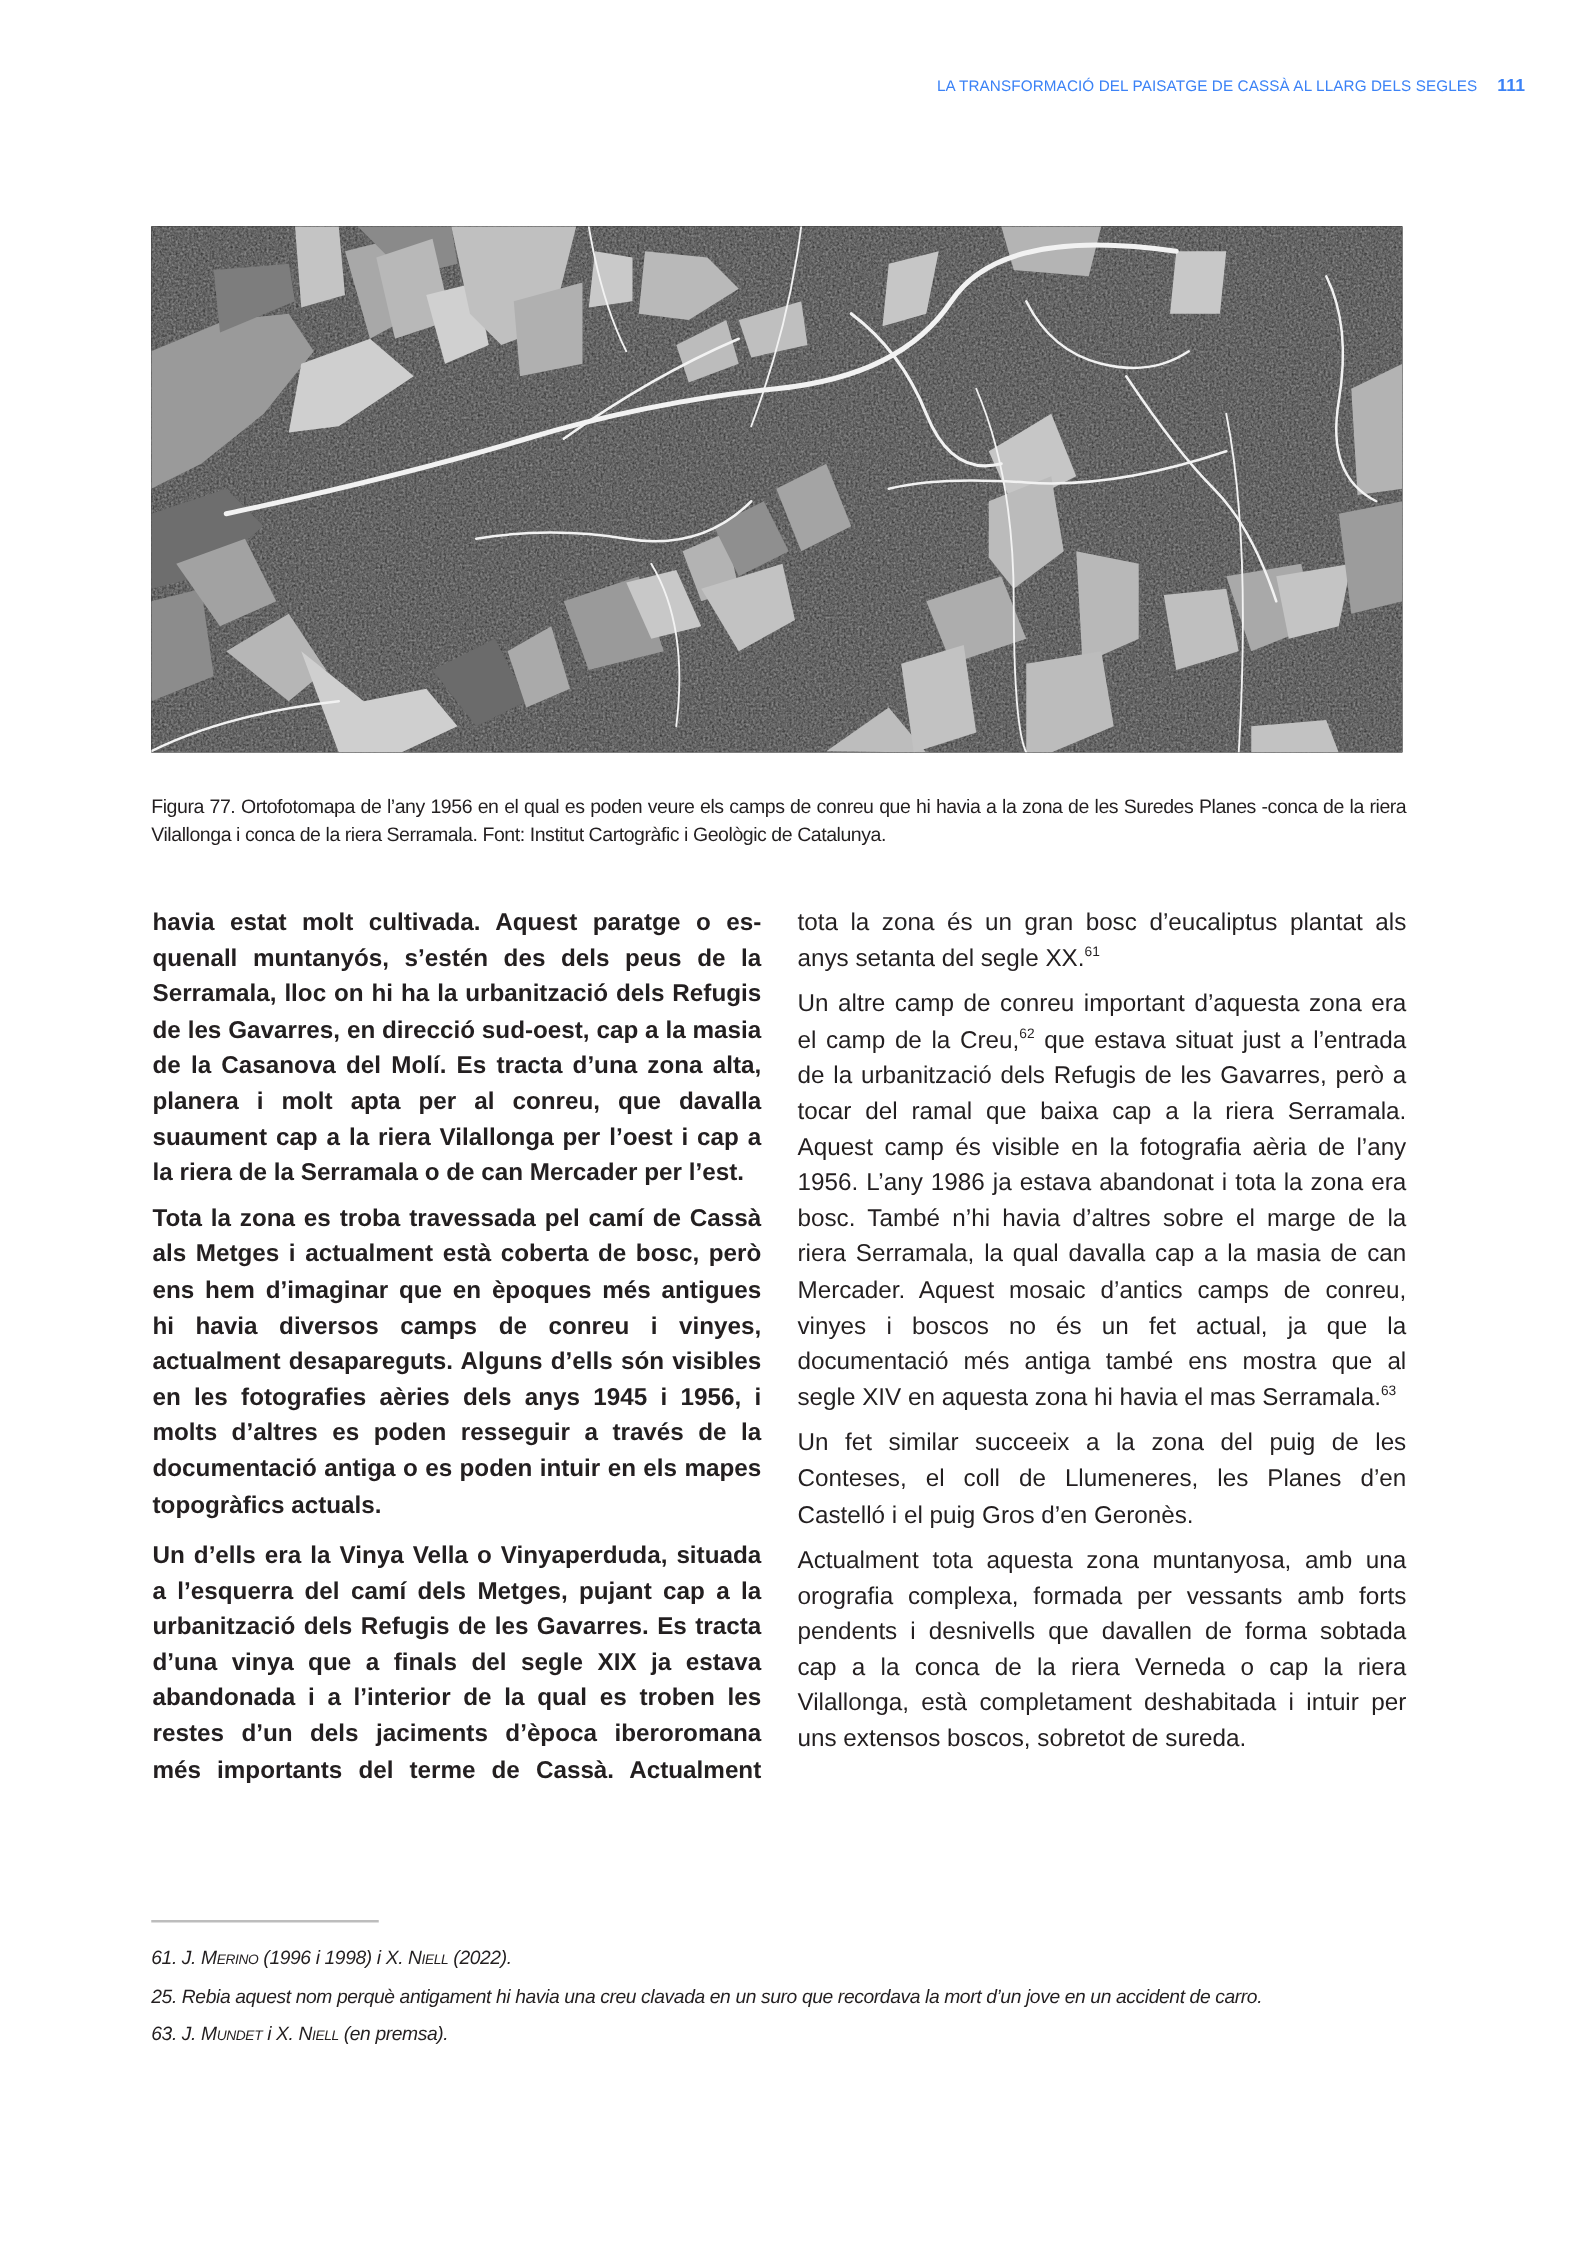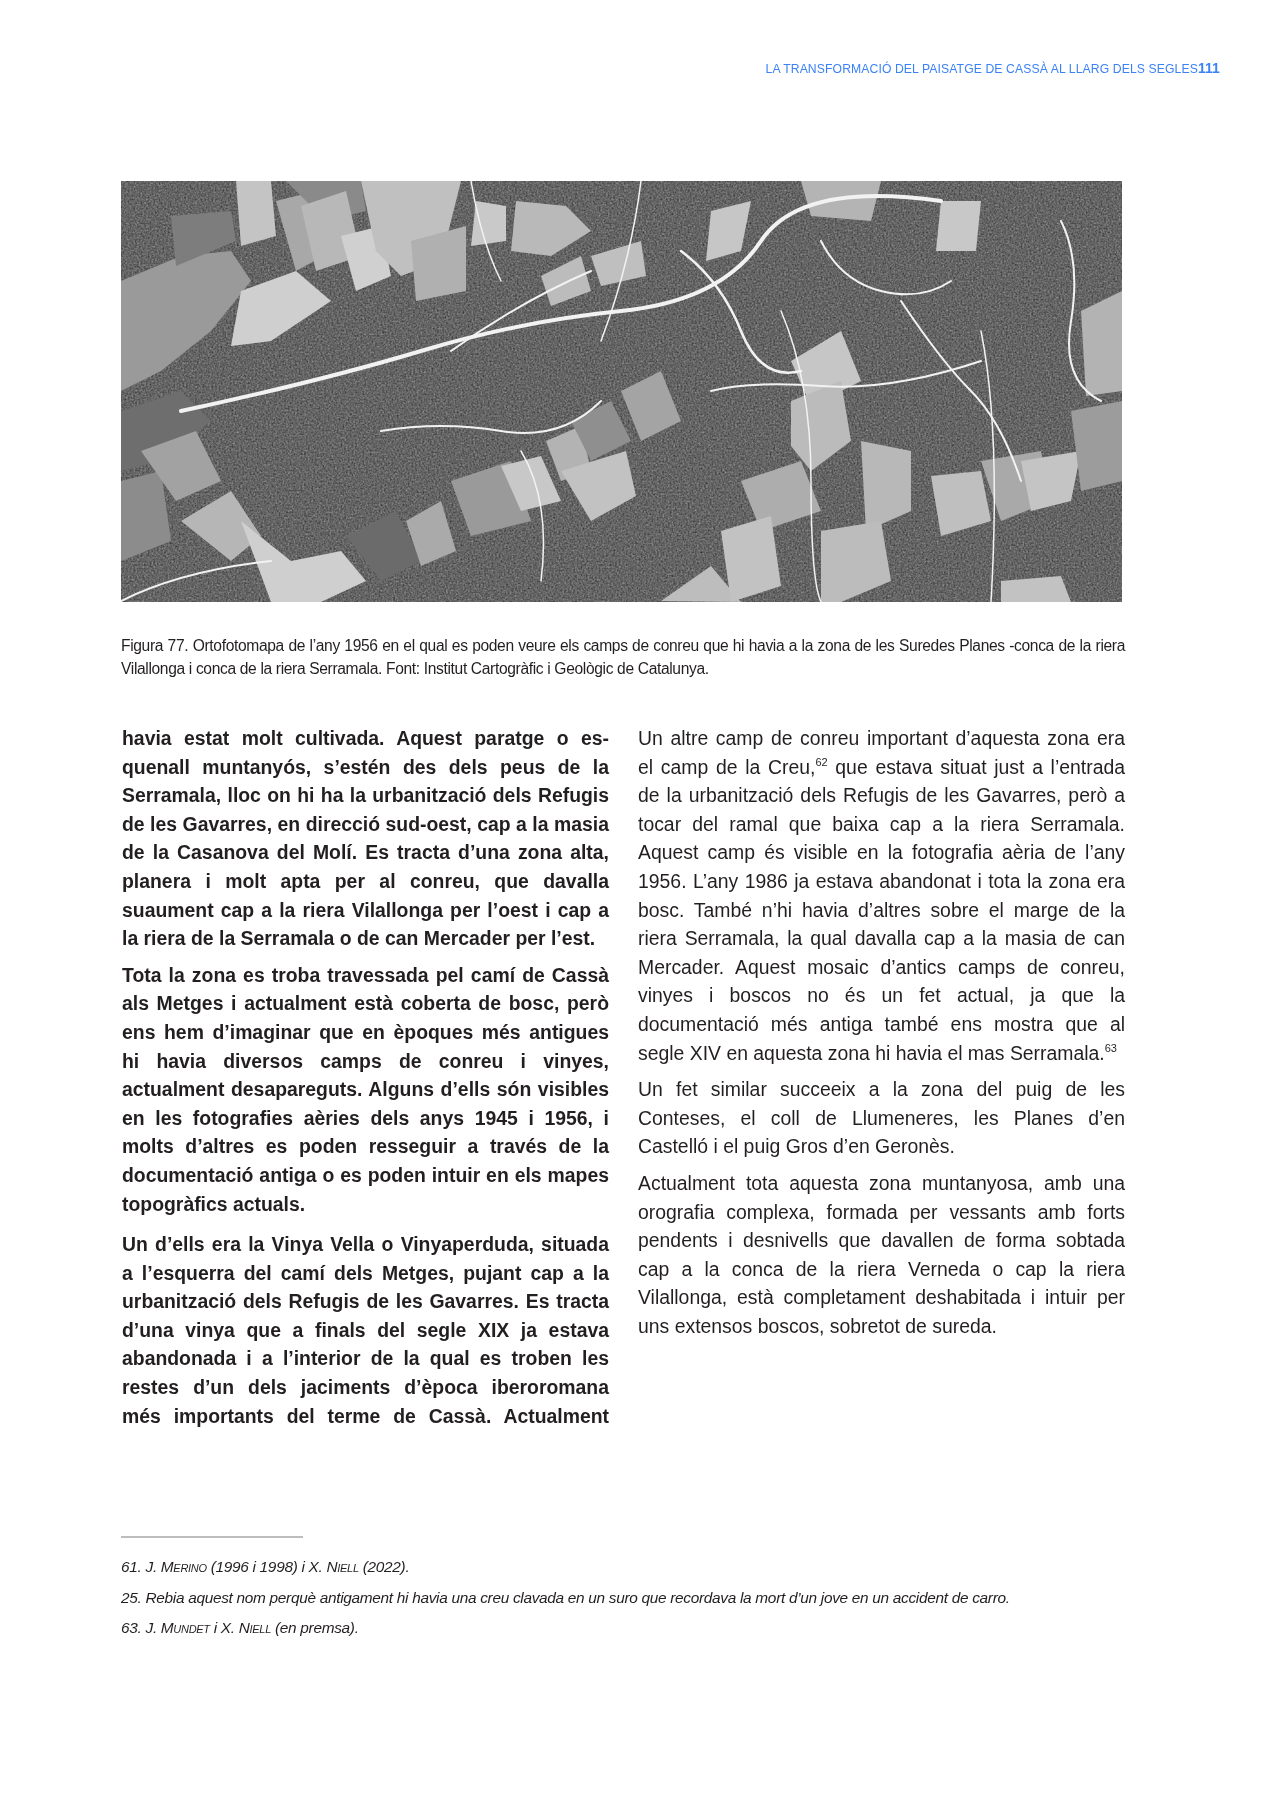--- a/index.html
+++ b/index.html
@@ -2,21 +2,21 @@
 <html><head>
 <meta charset="utf-8">
 <style>
   html, body { margin: 0; padding: 0; background: #ffffff; }
   body { width: 1272px; height: 1800px; position: relative; overflow: hidden;
          font-family: "Liberation Sans", sans-serif; color: #231f20; }
 
   .running-head { position: absolute; top: 60px; right: 52px; font-size: 12.2px;
                   letter-spacing: 0.1px; color: #3b82f6; display: flex; align-items: flex-end; }
   .running-head .title { text-transform: uppercase; }
-  .running-head .page-num { font-weight: bold; font-size: 14px; }
+  .running-head .page-num { font-weight: bold; font-size: 14px; margin-left: 16px; }
 
   .figure { position: absolute; left: 121px; top: 181px; width: 1001px; height: 421px;
             background: #1a1a1a; overflow: hidden; }
   .figure svg { display: block; width: 100%; height: 100%; }
 
   .caption { position: absolute; left: 121px; top: 618px; width: 1004px;
              font-size: 15.6px; line-height: 23px; color: #231f20;
              text-align: justify; letter-spacing: -0.35px; font-stretch: condensed; }
 
   .col { position: absolute; top: 724px; width: 487px; font-size: 19.4px;
@@ -123,20 +123,21 @@
 
 <p class="caption">Figura 77. Ortofotomapa de l’any 1956 en el qual es poden veure els camps de conreu que hi havia a la zona de les Suredes Planes -conca de la riera Vilallonga i conca de la riera Serramala. Font: Institut Cartogràfic i Geològic de Catalunya.</p>
 
 <div class="col left">
   <p>havia estat molt cultivada. Aquest paratge o es­quenall muntanyós, s’estén des dels peus de la Serramala, lloc on hi ha la urbanització dels Refu­gis de les Gavarres, en direcció sud-oest, cap a la masia de la Casanova del Molí. Es tracta d’una zona alta, planera i molt apta per al conreu, que davalla suaument cap a la riera Vilallonga per l’oest i cap a la riera de la Serramala o de can Mercader per l’est.</p>
   <p>Tota la zona es troba travessada pel camí de Cassà als Metges i actualment està coberta de bosc, però ens hem d’imaginar que en èpoques més antigues hi havia diversos camps de conreu i vin­yes, actualment desapareguts. Alguns d’ells són visibles en les fotografies aèries dels anys 1945 i 1956, i molts d’altres es poden resseguir a través de la documentació antiga o es poden intuir en els mapes topogràfics actuals.</p>
   <p style="text-align-last: justify; margin-top: 12px;">Un d’ells era la Vinya Vella o Vinyaperduda, situada a l’esquerra del camí dels Metges, pujant cap a la urbanització dels Refugis de les Gavarres. Es trac­ta d’una vinya que a finals del segle XIX ja estava abandonada i a l’interior de la qual es troben les restes d’un dels jaciments d’època iberoromana més importants del terme de Cassà. Actualment</p>
 </div>
 
 <div class="col right">
+  <p><span>tota la zona és un gran bosc d’eucaliptus plantat als anys setanta del segle XX.</span><sup>61</sup></p>
   <p><span>Un altre camp de conreu important d’aquesta zona era el camp de la Creu,</span><sup>62</sup><span> que estava situat just a l’entrada de la urbanització dels Refugis de les Gavarres, però a tocar del ramal que baixa cap a la riera Serramala. Aquest camp és visible en la fotografia aèria de l’any 1956. L’any 1986 ja esta­va abandonat i tota la zona era bosc. També n’hi havia d’altres sobre el marge de la riera Serrama­la, la qual davalla cap a la masia de can Mercader. Aquest mosaic d’antics camps de conreu, vinyes i boscos no és un fet actual, ja que la documentació més antiga també ens mostra que al segle XIV en aquesta zona hi havia el mas Serramala.</span><sup>63</sup></p>
   <p>Un fet similar succeeix a la zona del puig de les Conteses, el coll de Llumeneres, les Planes d’en Castelló i el puig Gros d’en Geronès.</p>
   <p>Actualment tota aquesta zona muntanyosa, amb una orografia complexa, formada per vessants amb forts pendents i desnivells que davallen de forma sobtada cap a la conca de la riera Verneda o cap la riera Vilallonga, està completament deshabi­tada i intuir per uns extensos boscos, sobretot de sureda.</p>
 </div>
 
 <div class="fn-rule"></div>
 <div class="footnotes">
   <p>
     <span>61.</span>
     <span>J. </span><span class="sc">Merino</span><span> (1996 i 1998) i X. </span><span class="sc">Niell</span><span> (2022).</span>

